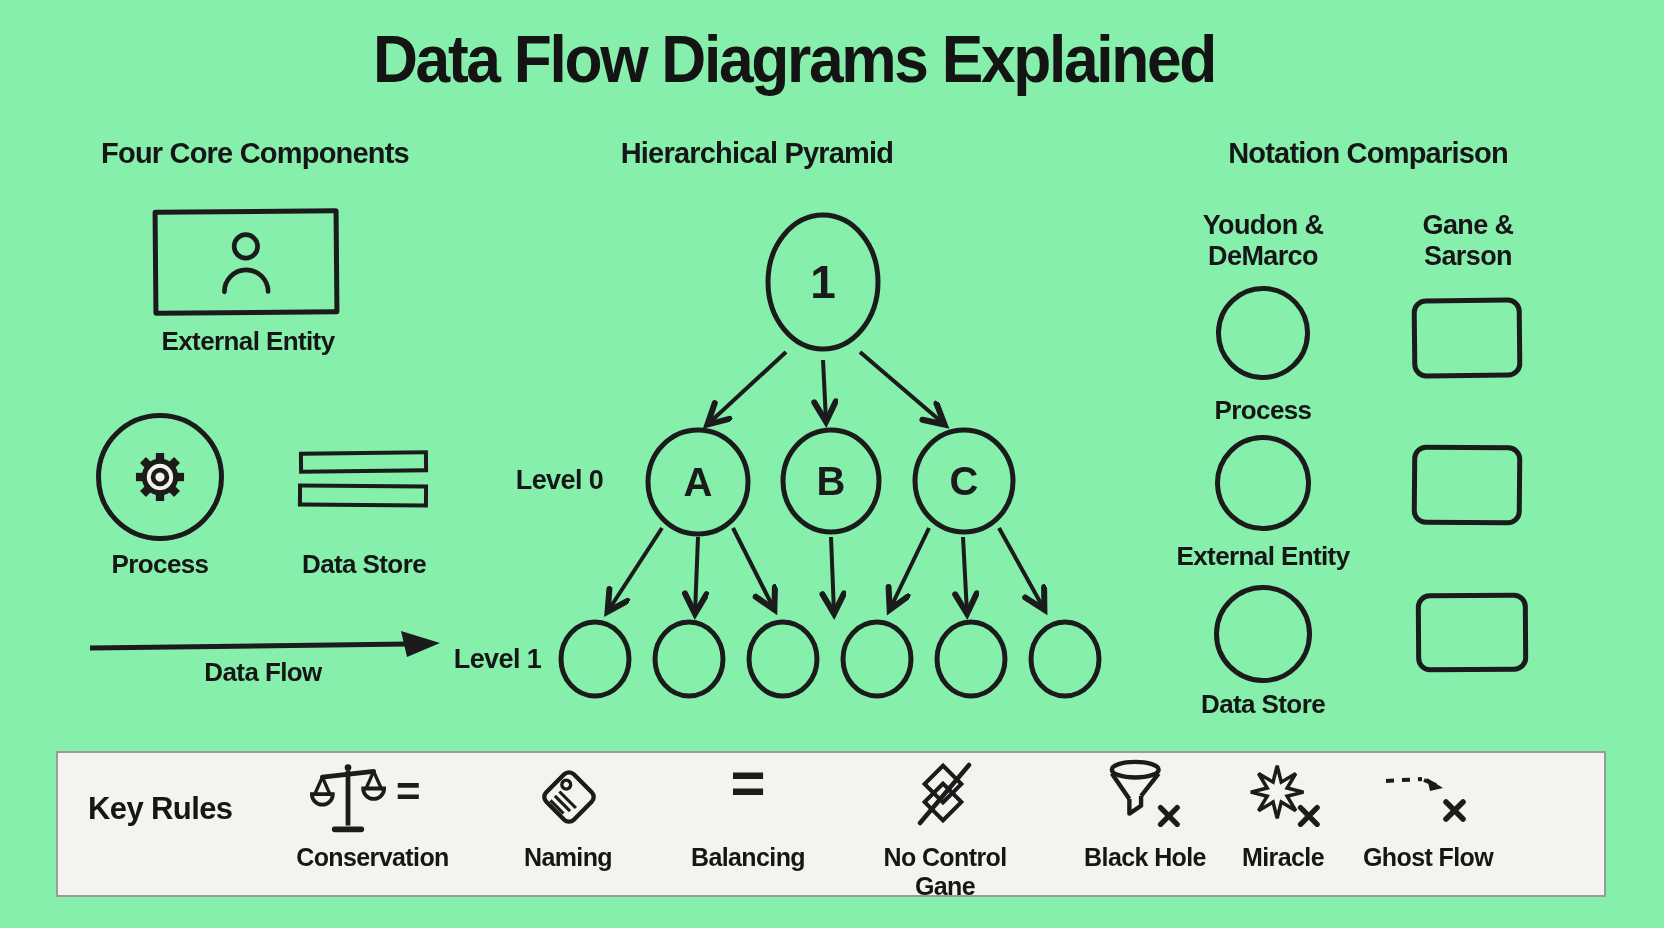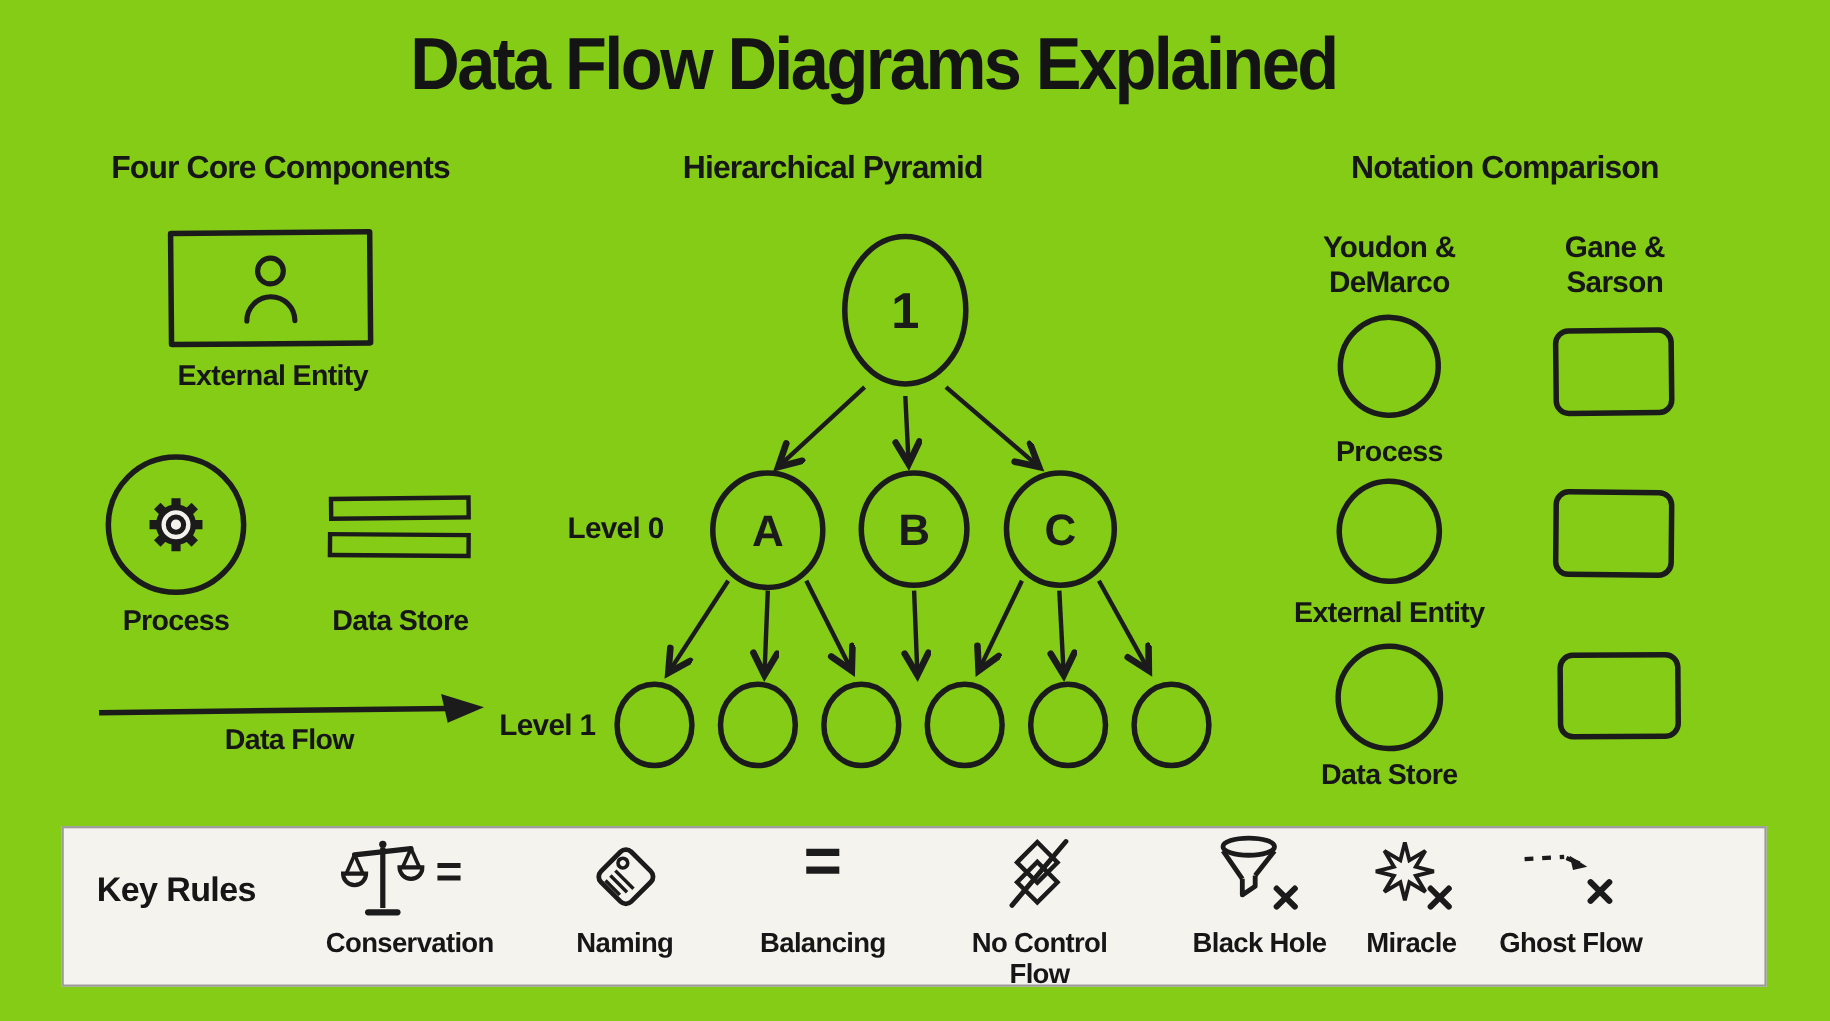--- a/index.html
+++ b/index.html
@@ -1,19 +1,19 @@
 <!DOCTYPE html>
 <html><head>
 <meta charset="utf-8">
 <style>
   html,body { margin:0; padding:0; }
   body { font-family:"Liberation Sans","DejaVu Sans",sans-serif; }
   #canvas {
     position:relative; width:1664px; height:928px;
-    background:#84cc16; overflow:hidden; color:#1b1b1b;
+    background:#86efac; overflow:hidden; color:#1b1b1b;
   }
   .ttl {
     position:absolute; left:0; top:20px; width:1588px;
     text-align:center; font-size:67px; font-weight:700;
     letter-spacing:-2.5px; transform:scaleX(.93); transform-origin:50% 50%;
     color:#141414;
   }
   .hd {
     position:absolute; font-size:29px; font-weight:700; letter-spacing:-0.8px;
     text-align:center; color:#161616;
@@ -183,21 +183,21 @@
   <div class="rlbl" style="left:495px; top:843px; width:146px;">Naming</div>
 
   <div class="req" style="left:713px; top:748px; width:70px; text-align:center; font-size:60px;">=</div>
   <div class="rlbl" style="left:671px; top:843px; width:154px;">Balancing</div>
 
   <svg class="icon" style="left:909px; top:757px;" width="72" height="76" viewBox="0 0 72 76">
     <rect x="21" y="14" width="26" height="26" fill="none" stroke="#1b1b1b" stroke-width="4" transform="rotate(45 34 27)"></rect>
     <rect x="21" y="32" width="26" height="26" fill="none" stroke="#1b1b1b" stroke-width="4" transform="rotate(45 34 45)"></rect>
     <line x1="11" y1="66" x2="60" y2="8" stroke="#1b1b1b" stroke-width="4.5" stroke-linecap="round"></line>
   </svg>
-  <div class="rlbl" style="left:853px; top:843px; width:184px;">No Control Flow</div>
+  <div class="rlbl" style="left:853px; top:843px; width:184px;">No Control Gane</div>
 
   <svg class="icon" style="left:1100px; top:757px;" width="88" height="78" viewBox="0 0 90 80">
     <ellipse cx="36" cy="13" rx="24" ry="8" fill="none" stroke="#1b1b1b" stroke-width="4.5"></ellipse>
     <line x1="12" y1="17" x2="30" y2="43" stroke="#1b1b1b" stroke-width="4.5"></line>
     <line x1="60" y1="17" x2="42" y2="40" stroke="#1b1b1b" stroke-width="4.5"></line>
     <path d="M30,43 L30,58 L42,50 L42,40" fill="none" stroke="#1b1b1b" stroke-width="4.5" stroke-linejoin="round"></path>
     <line x1="62" y1="52" x2="79" y2="69" stroke="#1b1b1b" stroke-width="5.5" stroke-linecap="round"></line>
     <line x1="79" y1="52" x2="62" y2="69" stroke="#1b1b1b" stroke-width="5.5" stroke-linecap="round"></line>
   </svg>
   <div class="rlbl" style="left:1072px; top:843px; width:146px;">Black Hole</div>

